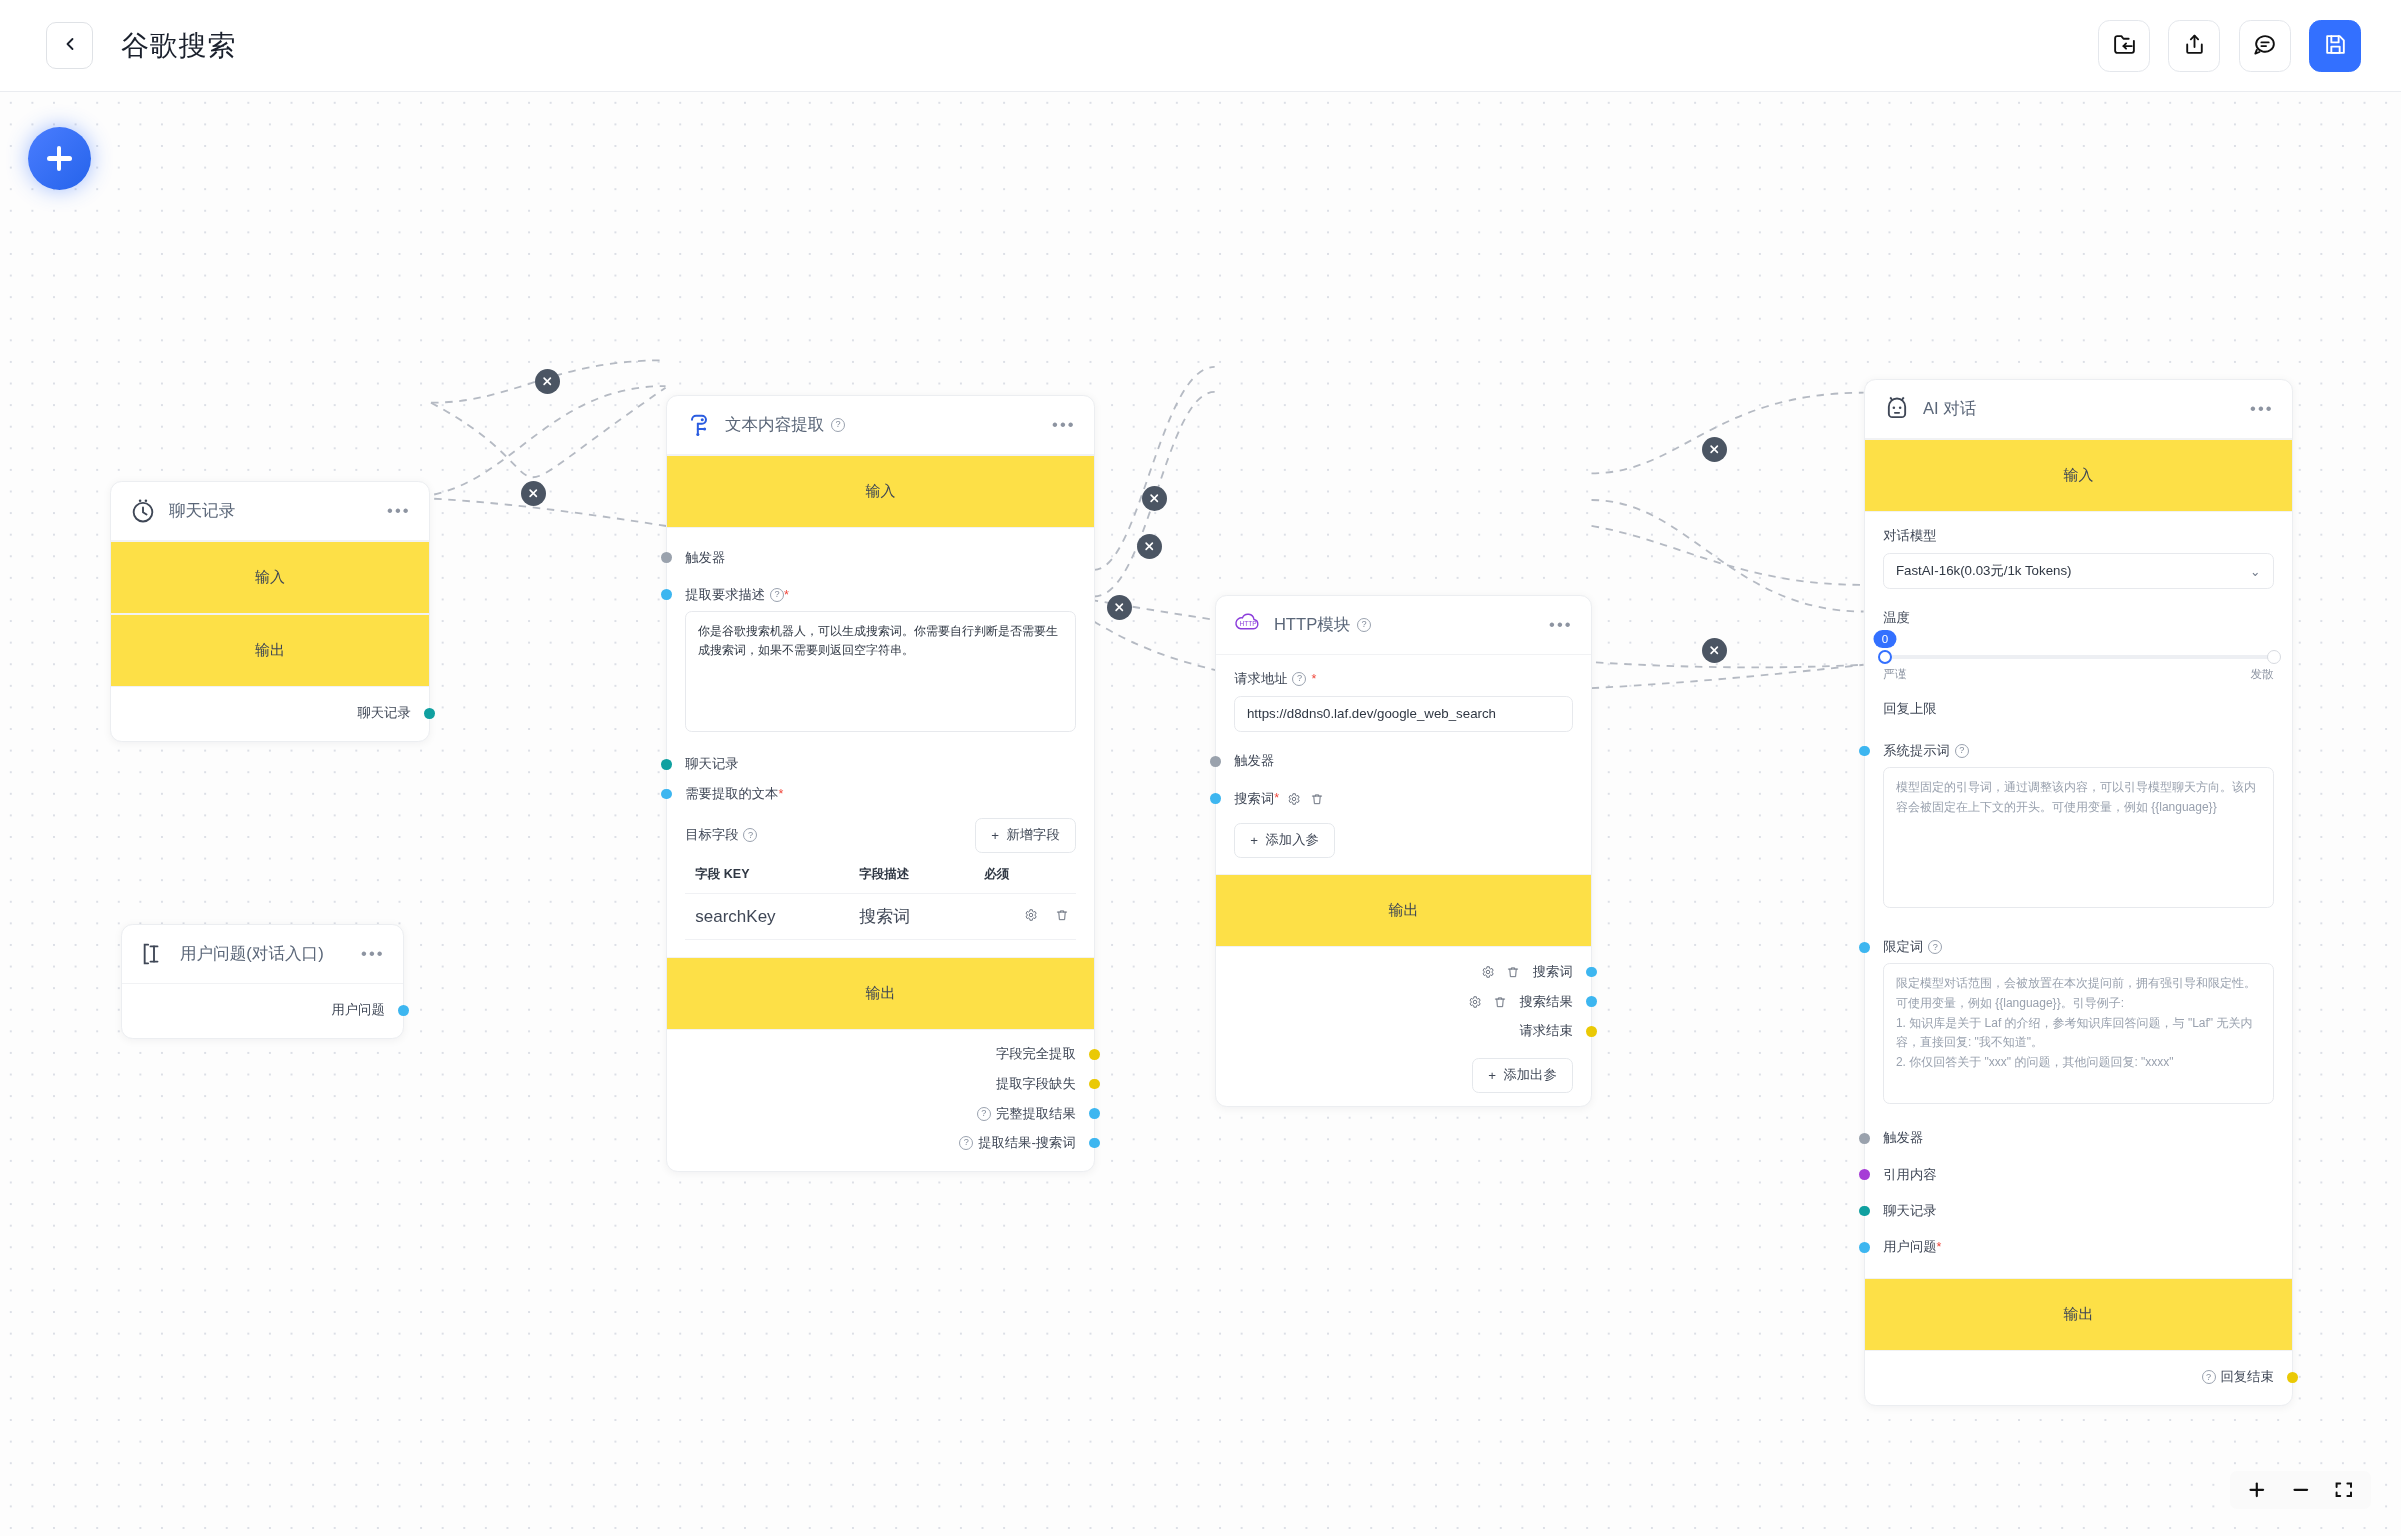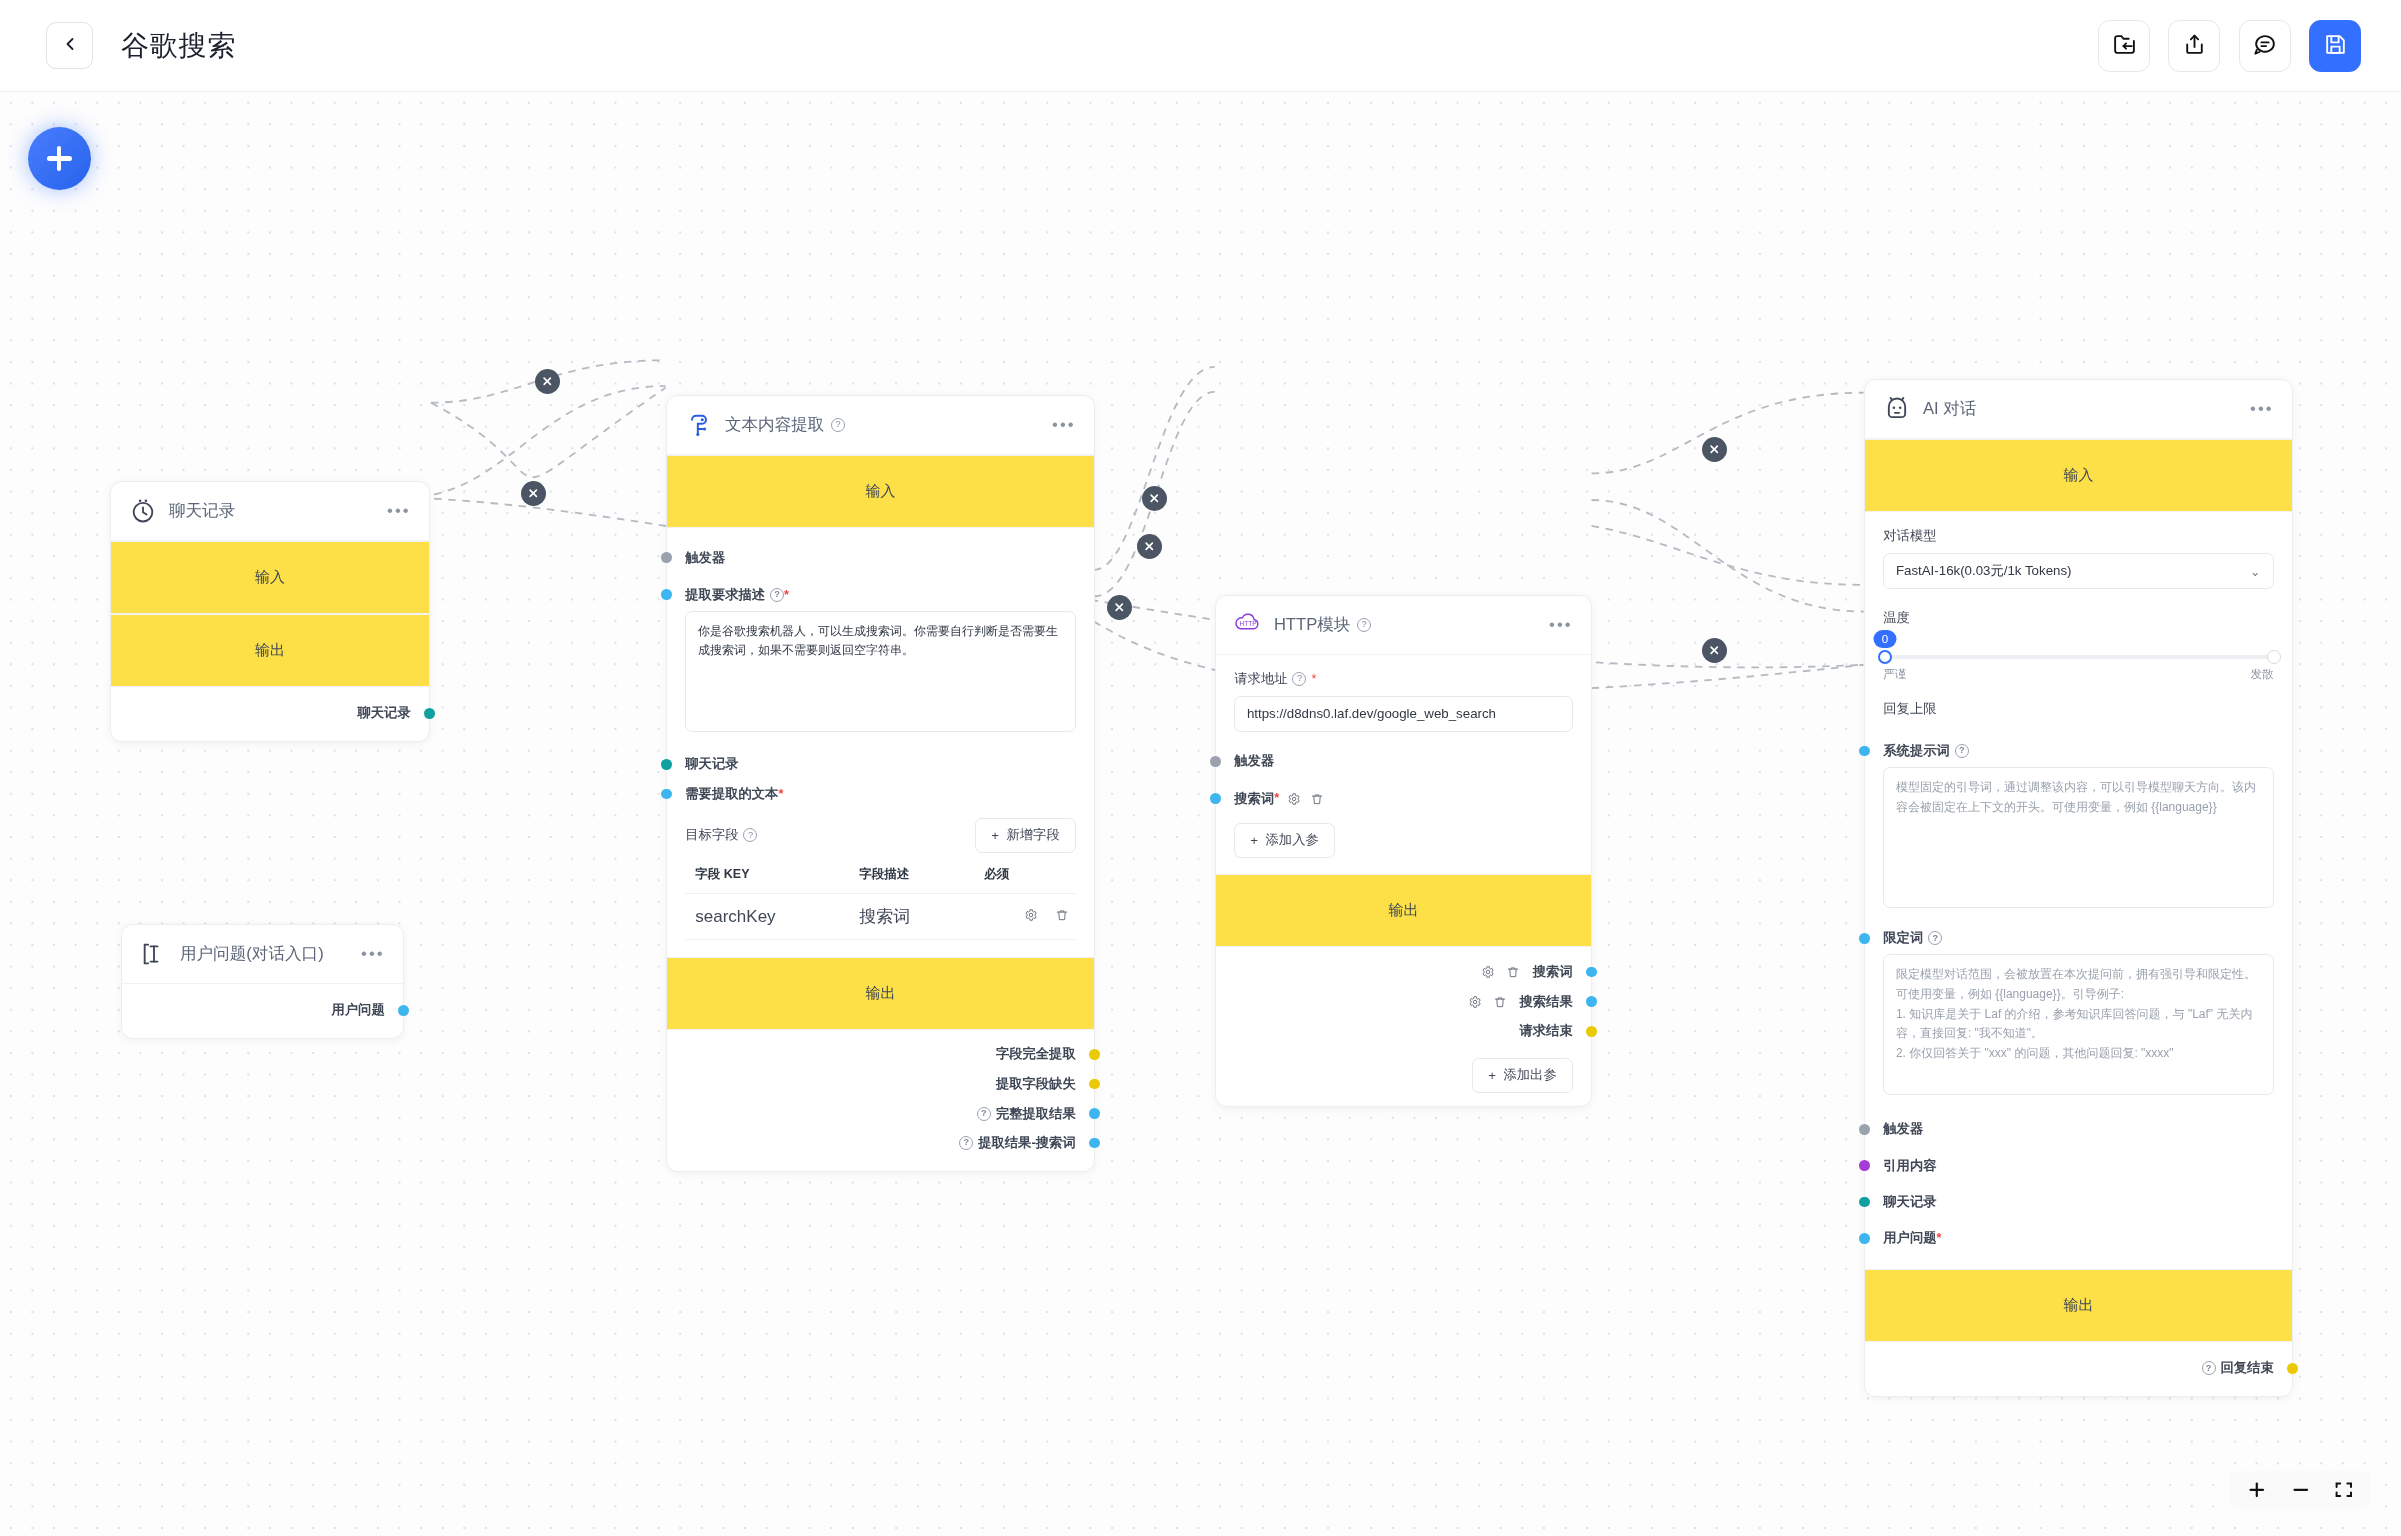--- a/index.html
+++ b/index.html
@@ -96,21 +96,21 @@
     font-family: inherit;
   }
   .ta {
     width: 100%; border: 0.8px solid #e7e9ed; border-radius: 6.7px;
     padding: 10px 11.6px; font-size: 12px; line-height: 1.65;
     color: #2f3743; background: #fff; resize: none; font-family: inherit;
   }
   .ta::placeholder { color: #99a1ae; }
   .port-row {
     display: flex; align-items: center; position: relative;
-    font-size: 13.3px; color: #3f4756; padding: 5.8px 0; font-weight: bold;
+    font-size: 13.3px; color: #3f4756; padding: 5.8px 0;
   }
   .port-row.out { justify-content: flex-end; }
   .dot {
     position: absolute; width: 10.8px; height: 10.8px; border-radius: 50%;
   }
   .dot.l { left: -24px; }
   .dot.r { right: -24px; }
   .dot.blue { background: #3db6f0; }
   .dot.gray { background: #9aa2ad; }
   .dot.teal { background: #10a0a0; }
@@ -627,21 +627,21 @@
 
         <div class="fld-label" style="margin-top:18.3px;margin-bottom:0;">回复上限</div>
 
         <div class="port-row" style="margin-top:18.3px;padding-bottom:6.7px;">
           <span class="dot l blue"></span>
           <span>系统提示词</span>
           <span class="qmark" style="margin-left:5px;">?</span>
         </div>
         <textarea class="ta" rows="6" placeholder="模型固定的引导词，通过调整该内容，可以引导模型聊天方向。该内容会被固定在上下文的开头。可使用变量，例如 {{language}}" style=""></textarea>
 
-        <div class="port-row" style="margin-top:13px;padding-bottom:6.7px;">
+        <div class="port-row" style="margin-top:22px;padding-bottom:6.7px;">
           <span class="dot l blue"></span>
           <span>限定词</span>
           <span class="qmark" style="margin-left:5px;">?</span>
         </div>
         <textarea class="ta" rows="6" placeholder="限定模型对话范围，会被放置在本次提问前，拥有强引导和限定性。可使用变量，例如 {{language}}。引导例子:
 1. 知识库是关于 Laf 的介绍，参考知识库回答问题，与 &quot;Laf&quot; 无关内容，直接回复: &quot;我不知道&quot;。
 2. 你仅回答关于 &quot;xxx&quot; 的问题，其他问题回复: &quot;xxxx&quot;" style=""></textarea>
 
         <div class="port-row" style="margin-top:13.3px;padding:9.2px 0;">
           <span class="dot l gray"></span>

